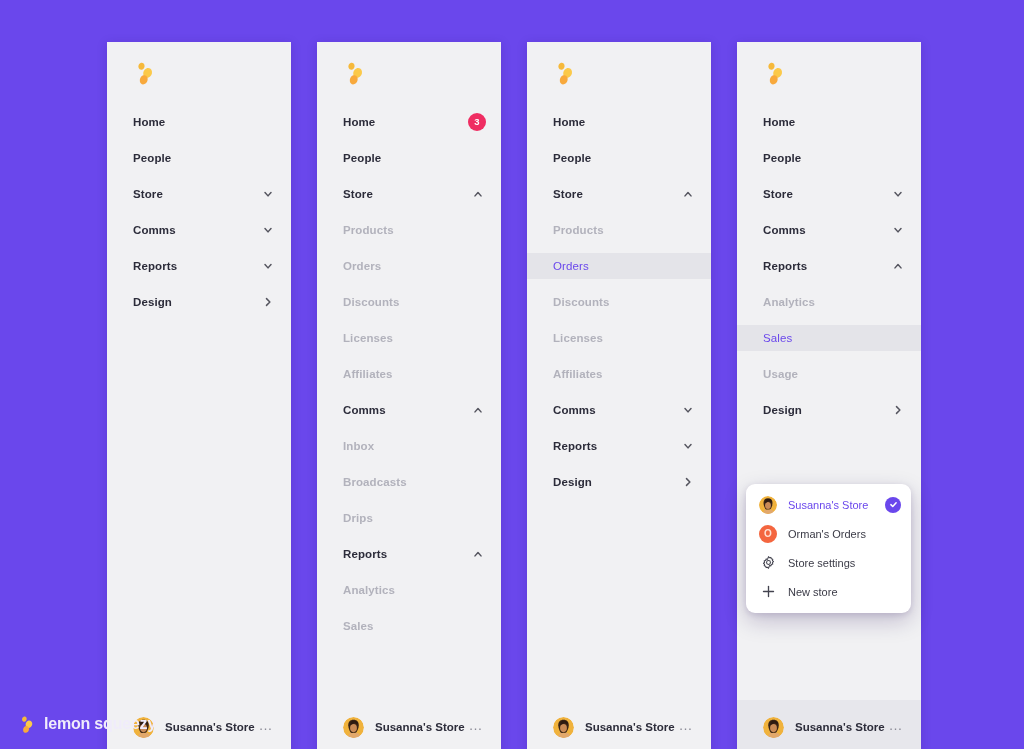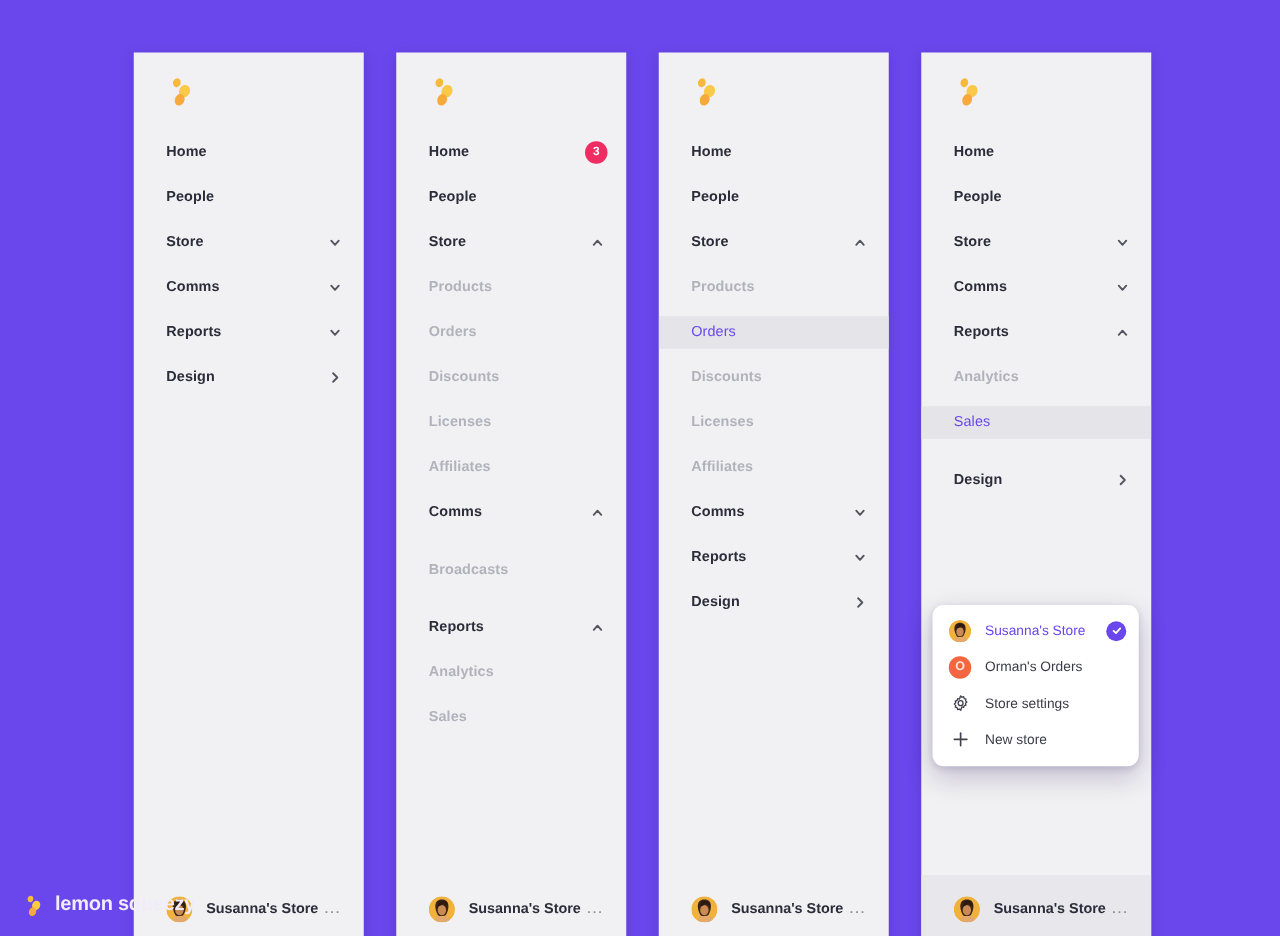--- a/index.html
+++ b/index.html
@@ -311,25 +311,31 @@
         <div class="spacer-sm"></div>
         <div class="nav-row top">
           <span class="label">Comms</span>
           <span class="chev">
             <svg viewBox="0 0 16 16" fill="none" stroke="currentColor" stroke-width="2" stroke-linecap="round" stroke-linejoin="round">
               <polyline points="4,10.5 8,6 12,10.5"></polyline>
             </svg>
           </span>
         </div>
         <div class="spacer-sm"></div>
+        <div class="nav-row sub">
+          <span class="label">Inbox</span>
+        </div>
         <div class="spacer-sm"></div>
         <div class="nav-row sub">
           <span class="label">Broadcasts</span>
         </div>
         <div class="spacer-sm"></div>
+        <div class="nav-row sub">
+          <span class="label">Drips</span>
+        </div>
         <div class="spacer-sm"></div>
         <div class="nav-row top">
           <span class="label">Reports</span>
           <span class="chev">
             <svg viewBox="0 0 16 16" fill="none" stroke="currentColor" stroke-width="2" stroke-linecap="round" stroke-linejoin="round">
               <polyline points="4,10.5 8,6 12,10.5"></polyline>
             </svg>
           </span>
         </div>
         <div class="spacer-sm"></div>
@@ -487,20 +493,23 @@
         </div>
         <div class="spacer-sm"></div>
         <div class="nav-row sub">
           <span class="label">Analytics</span>
         </div>
         <div class="spacer-sm"></div>
         <div class="nav-row sub active">
           <span class="label">Sales</span>
         </div>
         <div class="spacer-sm"></div>
+        <div class="nav-row sub">
+          <span class="label">Usage</span>
+        </div>
         <div class="spacer-sm"></div>
         <div class="nav-row top">
           <span class="label">Design</span>
           <span class="chev">
             <svg viewBox="0 0 16 16" fill="none" stroke="currentColor" stroke-width="2" stroke-linecap="round" stroke-linejoin="round">
               <polyline points="6,3.5 10.5,8 6,12.5"></polyline>
             </svg>
           </span>
         </div>
       </div>

